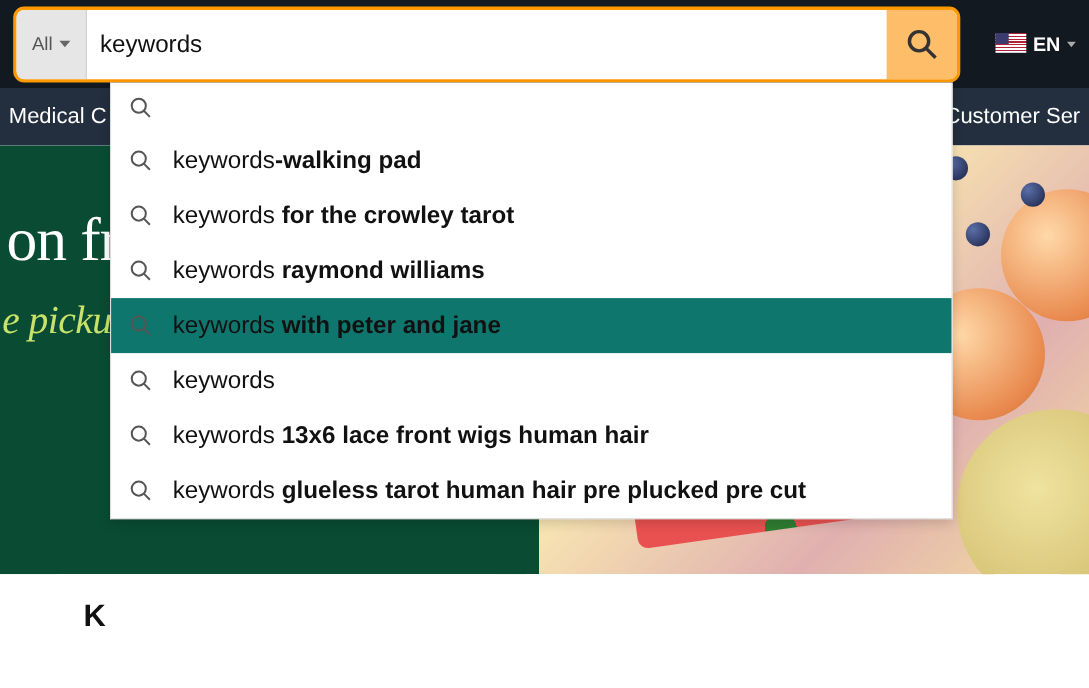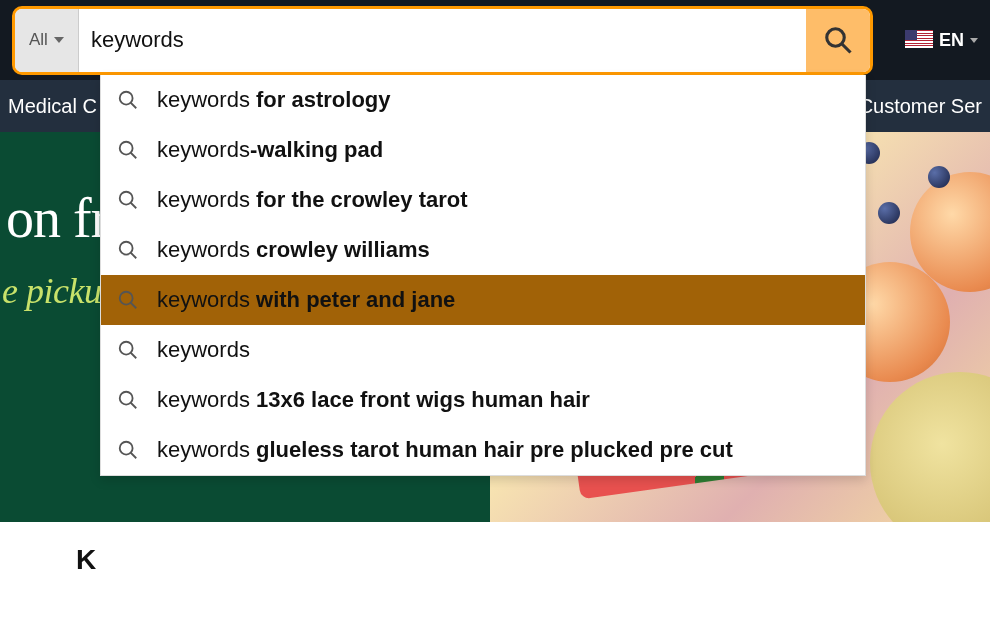--- a/index.html
+++ b/index.html
@@ -162,21 +162,21 @@
   }
   .sugg-row {
     display: flex;
     align-items: center;
     gap: 18px;
     padding: 12px 16px;
     font-size: 22px;
     color: #111;
     cursor: pointer;
   }
-  .sugg-row.hover { background: #a16207; }
+  .sugg-row.hover { background: #0f766e; }
   .sugg-row svg { width: 22px; height: 22px; flex-shrink: 0; stroke:#555; }
   .sugg-text b { font-weight: 700; }
 </style>
 </head>
 <body>
 
 <div class="topbar">
   <div class="searchbar">
     <div class="search-cat">
       <span>All</span>
@@ -227,42 +227,41 @@
   <div class="card-ghost"></div>
   <div class="card-ghost" style="width:60px;"></div>
 </div>
 
 <div class="suggestions" id="sugg-box">
     <div class="sugg-row">
       <svg viewBox="0 0 24 24" fill="none" stroke-width="2">
         <circle cx="10" cy="10" r="7"></circle>
         <line x1="15" y1="15" x2="21" y2="21"></line>
       </svg>
-      <span class="sugg-text">keywords <b>for astrology</b></span>
     </div>
     <div class="sugg-row">
       <svg viewBox="0 0 24 24" fill="none" stroke-width="2">
         <circle cx="10" cy="10" r="7"></circle>
         <line x1="15" y1="15" x2="21" y2="21"></line>
       </svg>
       <span class="sugg-text">keywords<b>-walking pad</b></span>
     </div>
     <div class="sugg-row">
       <svg viewBox="0 0 24 24" fill="none" stroke-width="2">
         <circle cx="10" cy="10" r="7"></circle>
         <line x1="15" y1="15" x2="21" y2="21"></line>
       </svg>
       <span class="sugg-text">keywords <b>for the crowley tarot</b></span>
     </div>
     <div class="sugg-row">
       <svg viewBox="0 0 24 24" fill="none" stroke-width="2">
         <circle cx="10" cy="10" r="7"></circle>
         <line x1="15" y1="15" x2="21" y2="21"></line>
       </svg>
-      <span class="sugg-text">keywords <b>crowley williams</b></span>
+      <span class="sugg-text">keywords <b>raymond williams</b></span>
     </div>
     <div class="sugg-row hover">
       <svg viewBox="0 0 24 24" fill="none" stroke-width="2">
         <circle cx="10" cy="10" r="7"></circle>
         <line x1="15" y1="15" x2="21" y2="21"></line>
       </svg>
       <span class="sugg-text">keywords <b>with peter and jane</b></span>
     </div>
     <div class="sugg-row">
       <svg viewBox="0 0 24 24" fill="none" stroke-width="2">

